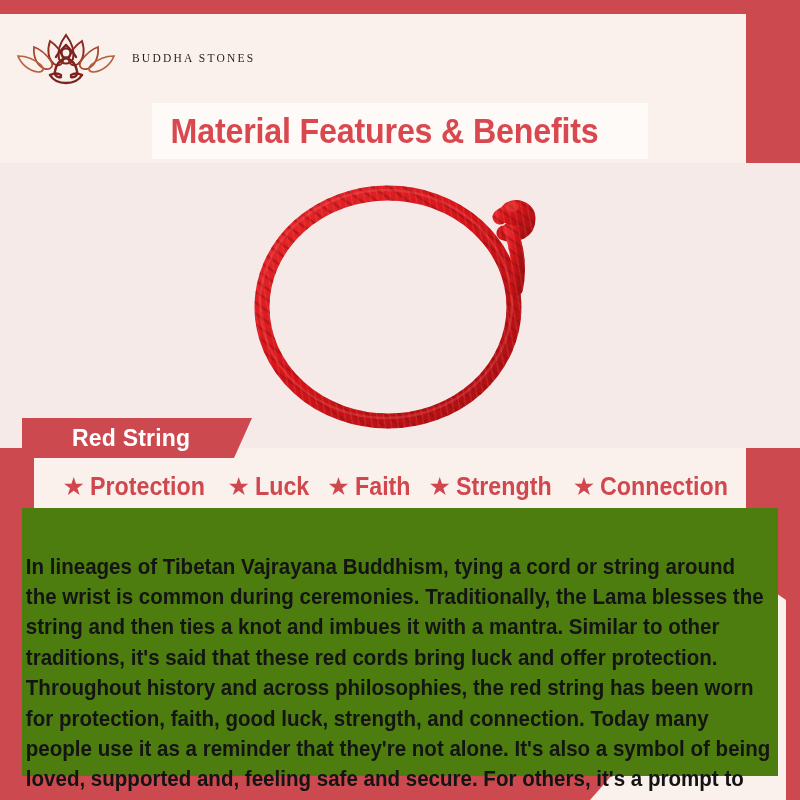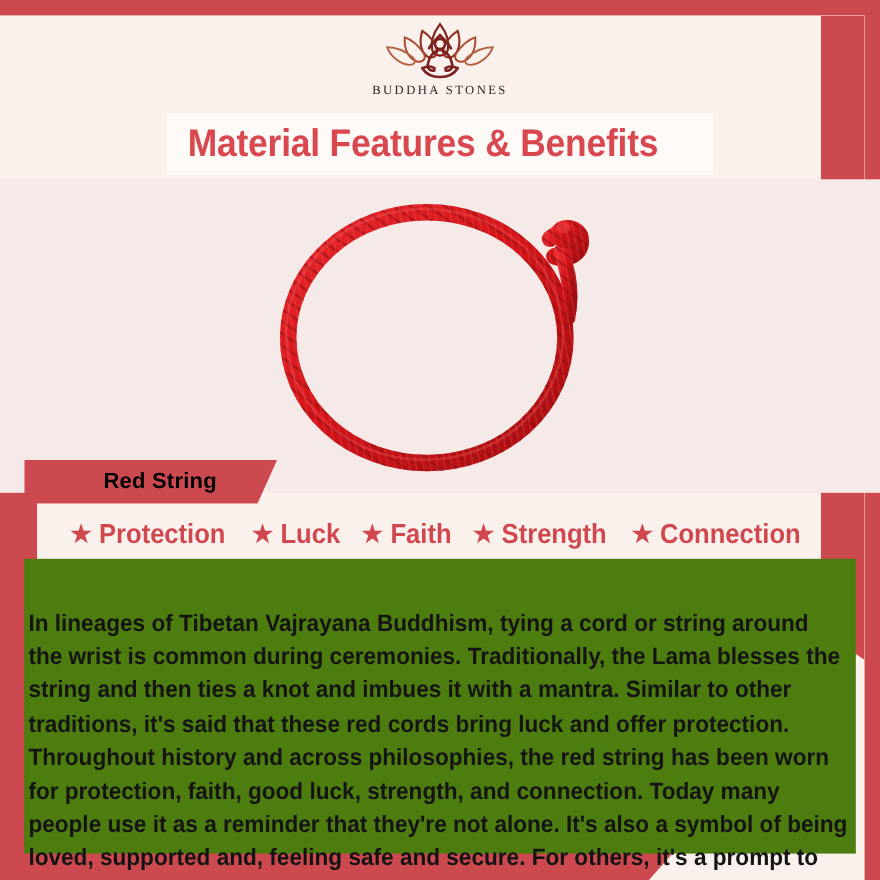--- a/index.html
+++ b/index.html
@@ -24,21 +24,21 @@
     clip-path:polygon(0 0, 100% 0, 100% 100%, 0 calc(100% - 28px));
   }
   .bar-bottom{
     position:absolute;left:0;top:766px;width:620px;height:34px;background:#cc4a4f;
     clip-path:polygon(0 0, 100% 0, calc(100% - 30px) 100%, 0 100%);
   }
 
   
   .logo-wrap{
     position:absolute;left:0;top:14px;width:800px;height:86px;
-    display:flex;flex-direction:column;align-items:center;justify-content:flex-start;
+    display:flex;flex-direction:row;align-items:center;justify-content:flex-start;
   }
   .logo-mark{width:132px;height:60px;display:block;}
   .logo-text{
     margin-top:2px;font-size:11.5px;letter-spacing:2.2px;color:#2a1d1a;
     font-family:"Liberation Serif", serif;font-weight:400;
   }
 
   
   .title-box{
     position:absolute;left:152px;top:103px;width:496px;height:56px;
@@ -54,21 +54,21 @@
   .photo-band{position:absolute;left:0;top:163px;width:800px;height:285px;background:#f5eae8;overflow:hidden;}
   .bracelet{position:absolute;left:228px;top:-6px;width:344px;height:290px;}
 
   
   .name-banner{
     position:absolute;left:22px;top:418px;width:230px;height:40px;background:#cc4a4f;
     clip-path:polygon(0 0, 100% 0, calc(100% - 18px) 100%, 0 100%);
     display:flex;align-items:center;
   }
   .name-banner-text{
-    color:#000000;font-size:20px;font-weight:bold;padding-left:72px;letter-spacing:0.2px;white-space:nowrap;
+    color:#ffffff;font-size:23px;font-weight:bold;padding-left:50px;letter-spacing:0.2px;white-space:nowrap;
   }
 
   
   .features{
     position:absolute;left:22px;top:466px;width:756px;height:40px;
     display:flex;align-items:center;justify-content:center;gap:4px;
   }
   .feature{display:flex;align-items:center;white-space:nowrap;margin:0 5px;}
   .star{color:#d0474e;font-size:25px;line-height:1;margin-right:5px;}
   .feature-label{

